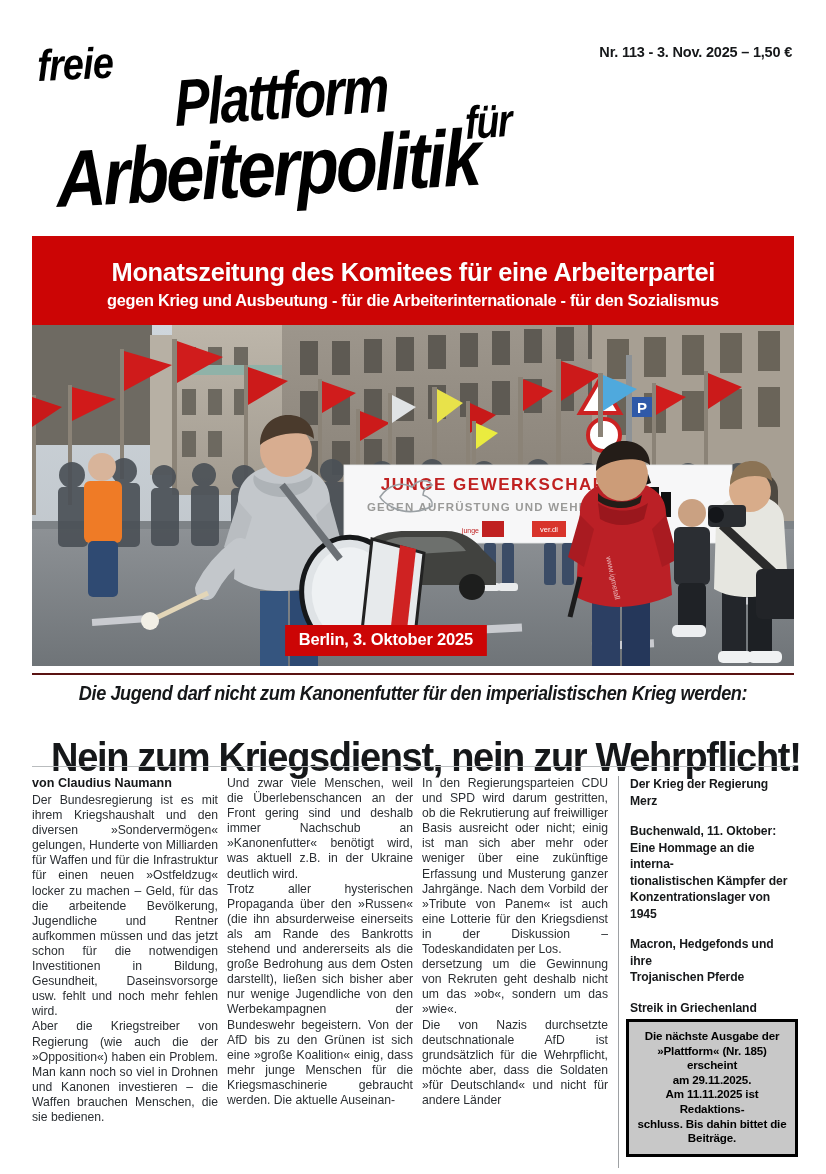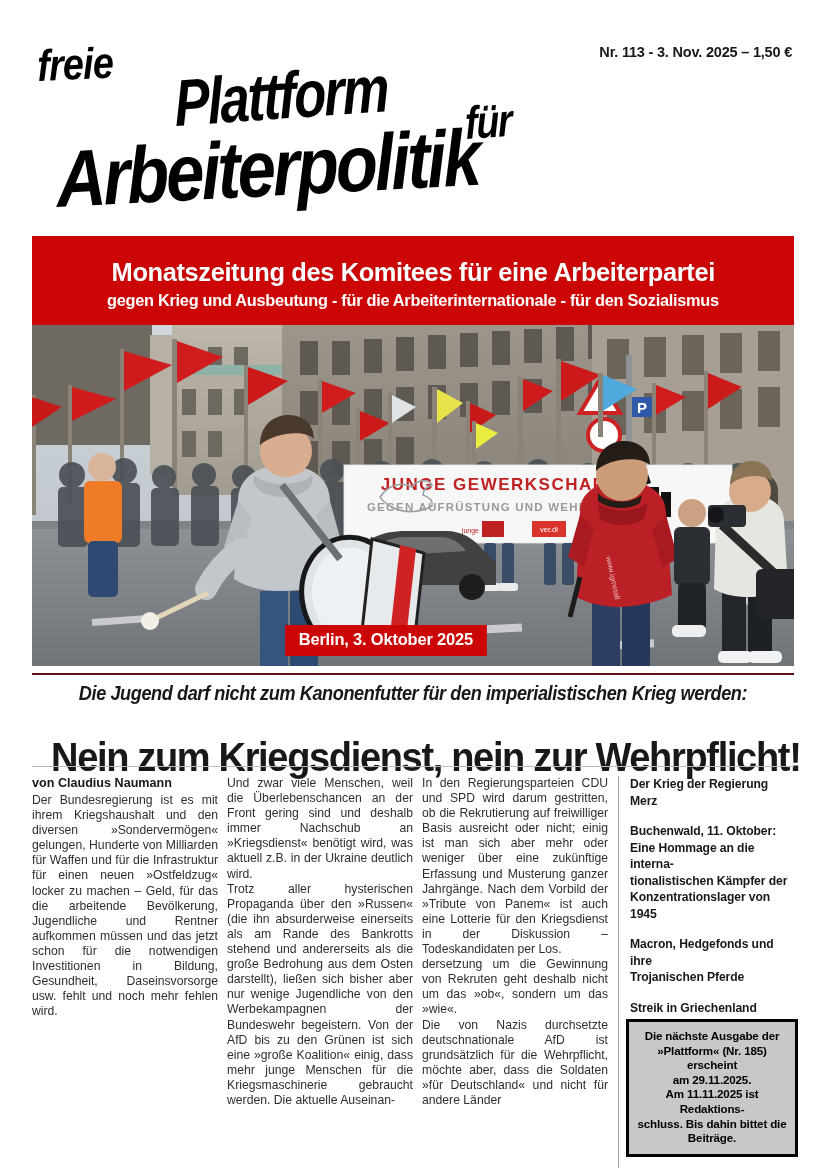--- a/index.html
+++ b/index.html
@@ -452,24 +452,25 @@
   <div class="rule-top"></div>
   <div class="kicker">Die Jugend darf nicht zum Kanonenfutter für den imperialistischen Krieg werden:</div>
   <h1 class="headline">Nein zum Kriegsdienst, nein zur Wehrpflicht!</h1>
   <div class="rule-bottom"></div>
 
   <div class="cols">
 
     <div class="col col1">
       <div class="byline">von Claudius Naumann</div>
       <p>Der Bundesregierung ist es mit ihrem Kriegshaushalt und den diversen »Sondervermögen« gelungen, Hunderte von Milliarden für Waffen und für die Infrastruktur für einen neuen »Ostfeldzug« locker zu machen – Geld, für das die arbeitende Bevölkerung, Jugendliche und Rentner aufkommen müssen und das jetzt schon für die notwendigen Investitionen in Bildung, Gesundheit, Daseinsvorsorge usw. fehlt und noch mehr fehlen wird.</p>
+      <p>Aber die Kriegstreiber von Regierung (wie auch die der »Opposition«) haben ein Problem. Man kann noch so viel in Drohnen und Kanonen investieren – die Waffen brauchen Menschen, die sie bedienen.</p>
     </div>
 
     <div class="col col2">
-      <p>Und zwar viele Menschen, weil die Überlebenschancen an der Front gering sind und deshalb immer Nachschub an »Kriegsdienst« benötigt wird, was aktuell z.B. in der Ukraine deutlich wird.</p>
+      <p>Und zwar viele Menschen, weil die Überlebenschancen an der Front gering sind und deshalb immer Nachschub an »Kanonenfutter« benötigt wird, was aktuell z.B. in der Ukraine deutlich wird.</p>
       <p>Trotz aller hysterischen Propaganda über den »Russen« (die ihn absurderweise einerseits als am Rande des Bankrotts stehend und andererseits als die große Bedrohung aus dem Osten darstellt), ließen sich bisher aber nur wenige Jugendliche von den Werbekampagnen der Bundeswehr begeistern. Von der AfD bis zu den Grünen ist sich eine »große Koalition« einig, dass mehr junge Menschen für die Kriegsmaschinerie gebraucht werden. Die aktuelle Auseinan-</p>
     </div>
 
     <div class="col col3">
       <p>In den Regierungsparteien CDU und SPD wird darum gestritten, ob die Rekrutierung auf freiwilliger Basis ausreicht oder nicht; einig ist man sich aber mehr oder weniger über eine zukünftige Erfassung und Musterung ganzer Jahrgänge. Nach dem Vorbild der »Tribute von Panem« ist auch eine Lotterie für den Kriegsdienst in der Diskussion – Todeskandidaten per Los.</p>
       <p>dersetzung um die Gewinnung von Rekruten geht deshalb nicht um das »ob«, sondern um das »wie«.</p>
       <p>Die von Nazis durchsetzte deutschnationale AfD ist grundsätzlich für die Wehrpflicht, möchte aber, dass die Soldaten »für Deutschland« und nicht für andere Länder</p>
     </div>
   </div>
 

